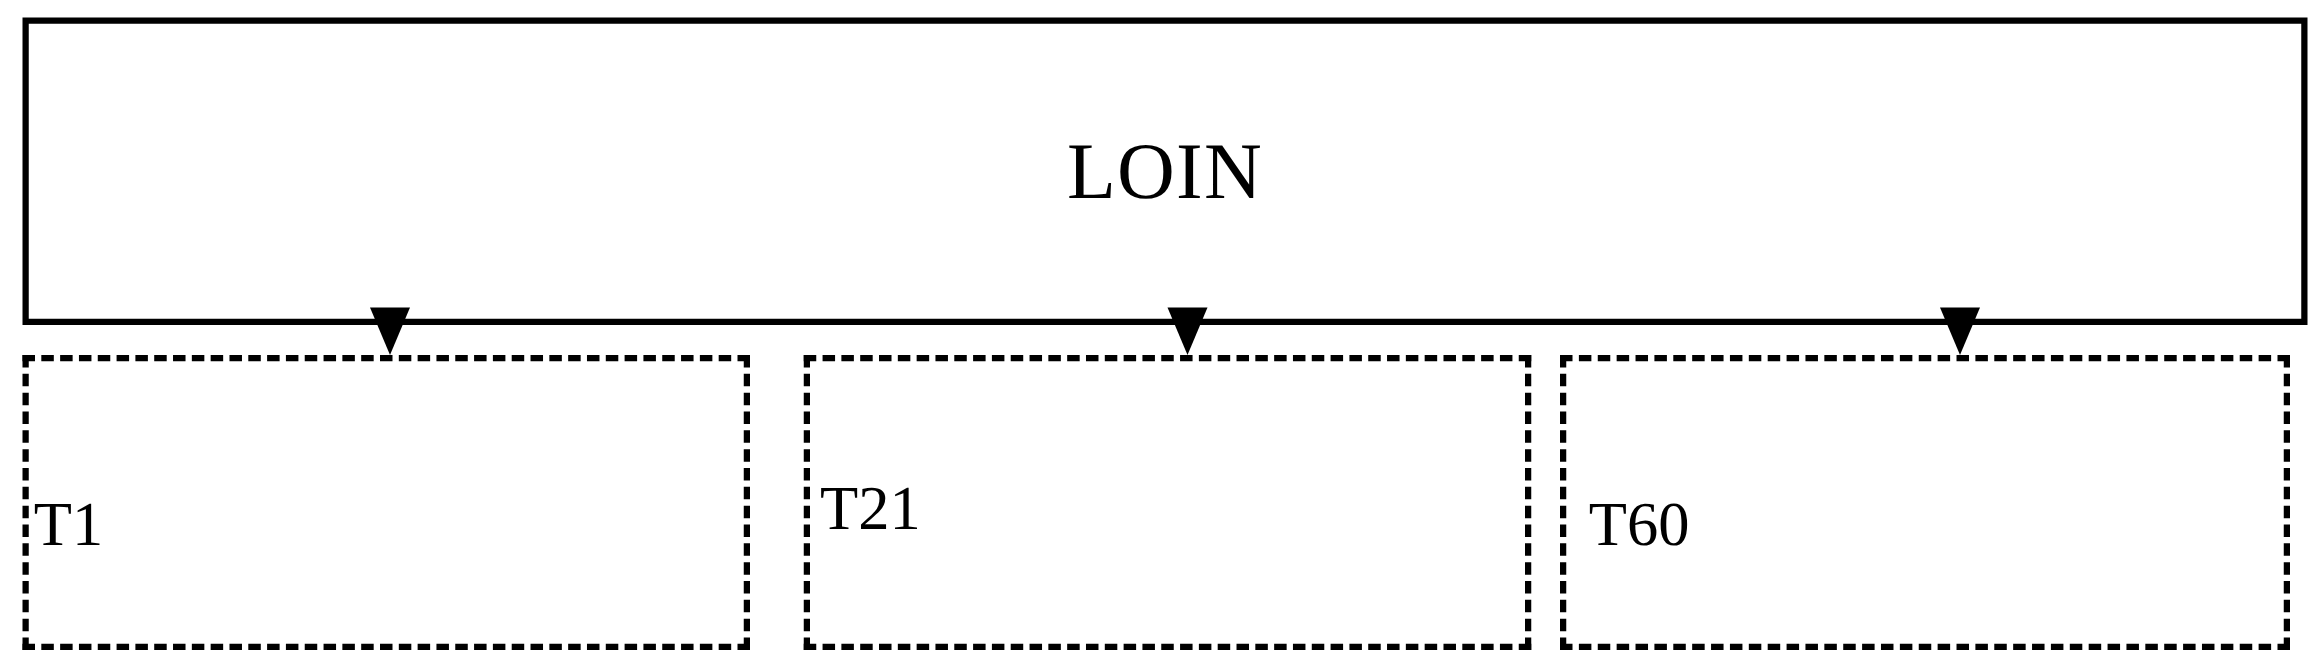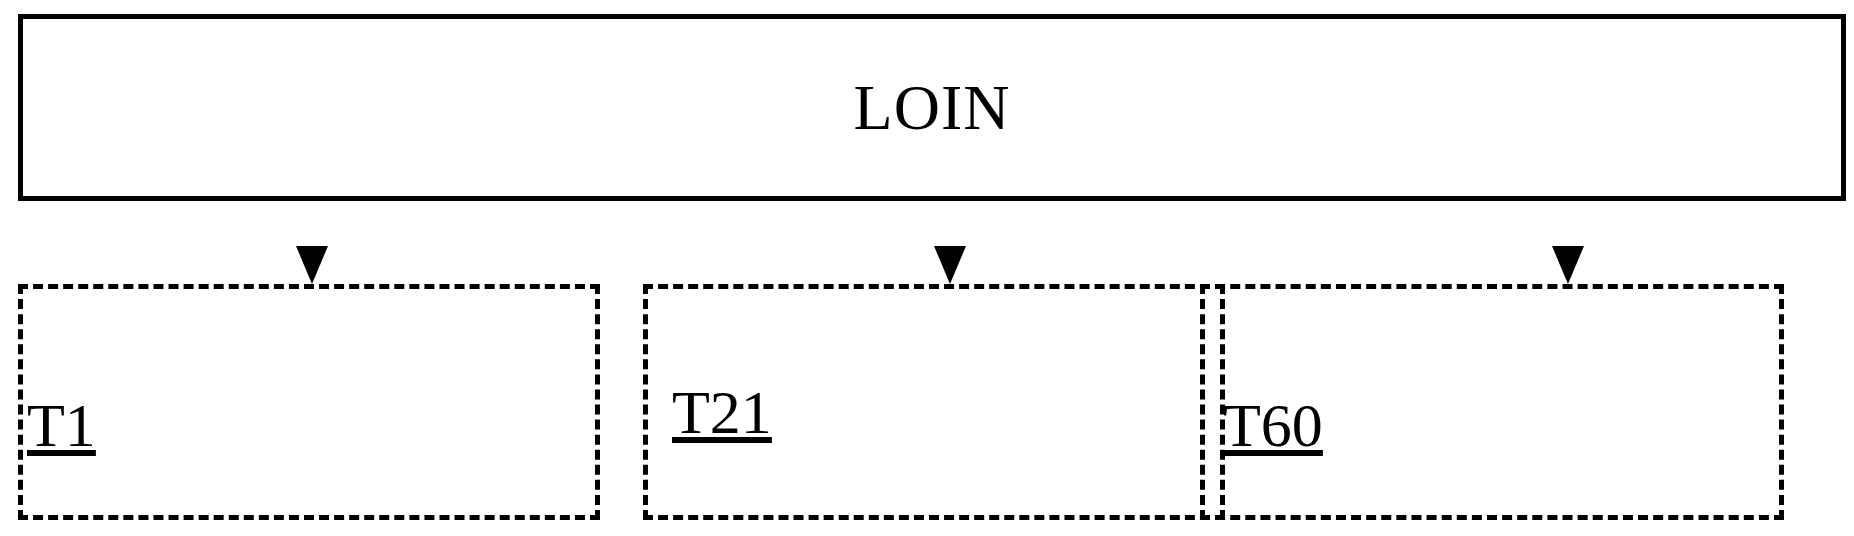--- a/index.html
+++ b/index.html
@@ -1,36 +1,36 @@
 <!DOCTYPE html>
 <html><head>
 <meta charset="utf-8">
 <style>
   html,body{margin:0;padding:0;background:#fff;}
   body{width:1854px;height:536px;position:relative;overflow:hidden;font-family:"DejaVu Serif","Liberation Serif",serif;color:#000;}
-  .main-box{position:absolute;left:18px;top:14px;width:1828px;height:187px;border:5px solid #000;box-sizing:border-box;display:flex;align-items:center;justify-content:center;}
+  .main-box{position:absolute;left:18px;top:14px;width:1828px;height:246px;border:5px solid #000;box-sizing:border-box;display:flex;align-items:center;justify-content:center;}
   .main-label{font-family:"Liberation Serif",serif;font-size:64px;letter-spacing:1px;}
   .sub-box{position:absolute;top:284px;height:236px;border:5px dashed #000;box-sizing:border-box;}
-  .lbl{position:absolute;font-family:"Liberation Serif",serif;font-size:62px;line-height:1;text-decoration:underline;}
+  .lbl{position:absolute;font-family:"Liberation Serif",serif;font-size:50px;line-height:1;}
   .arrow{position:absolute;top:246px;width:0;height:0;border-left:16px solid transparent;border-right:16px solid transparent;border-top:38px solid #000;}
 </style>
 </head>
 <body>
 
 <div class="main-box">
   <span class="main-label">LOIN</span>
 </div>
 
 <div class="arrow" style="left:296px;"></div>
 <div class="arrow" style="left:934px;"></div>
 <div class="arrow" style="left:1552px;"></div>
 
 <div class="sub-box" style="left:18px;width:582px;">
   <span class="lbl" style="left:4px;top:105px;">T1</span>
 </div>
 
 <div class="sub-box" style="left:643px;width:582px;">
-  <span class="lbl" style="left:24px;top:92px;">T21</span>
+  <span class="lbl" style="left:8px;top:92px;">T21</span>
 </div>
 
-<div class="sub-box" style="left:1200px;width:584px;">
+<div class="sub-box" style="left:1248px;width:584px;">
   <span class="lbl" style="left:18px;top:105px;">T60</span>
 </div>
 
 </body></html>

